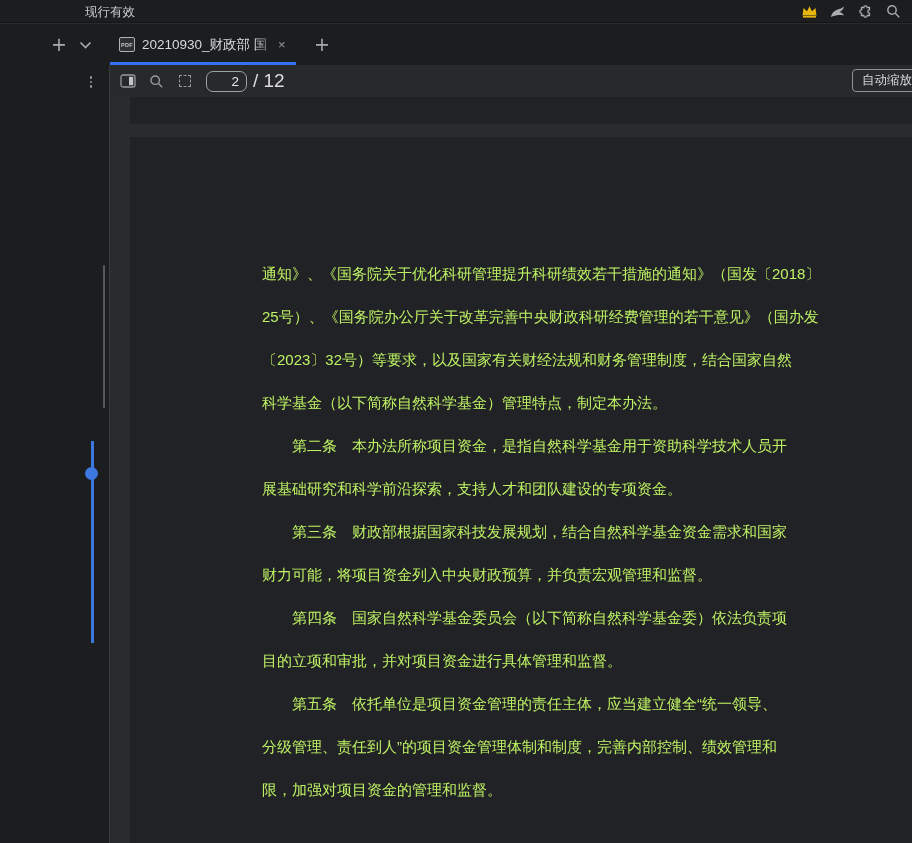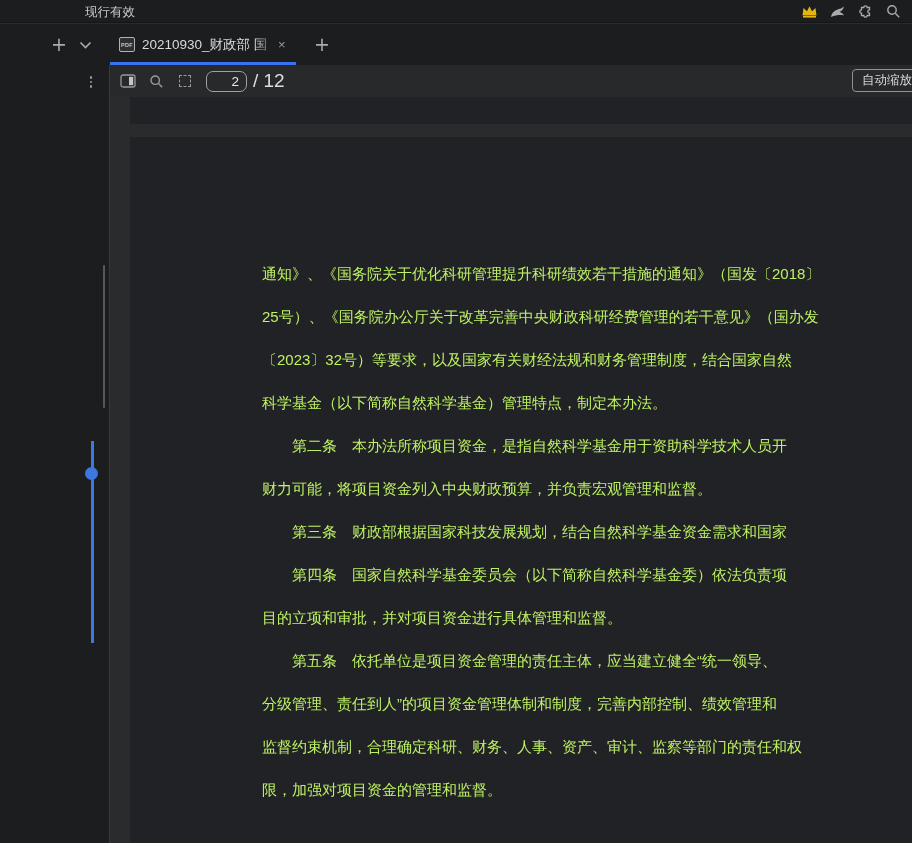--- a/index.html
+++ b/index.html
@@ -159,25 +159,25 @@
 
   <main id="viewer">
     <div id="page-prev-sliver"></div>
     <div id="page-current">
       <div id="doc-text">
           <div class="doc-line">通知》、《国务院关于优化科研管理提升科研绩效若干措施的通知》（国发〔2018〕</div>
           <div class="doc-line">25号）、《国务院办公厅关于改革完善中央财政科研经费管理的若干意见》（国办发</div>
           <div class="doc-line">〔2023〕32号）等要求，以及国家有关财经法规和财务管理制度，结合国家自然</div>
           <div class="doc-line">科学基金（以下简称自然科学基金）管理特点，制定本办法。</div>
           <div class="doc-line">　　第二条　本办法所称项目资金，是指自然科学基金用于资助科学技术人员开</div>
+          <div class="doc-line">展基础研究和科学前沿探索，支持人才和团队建设的专项资金。</div>
+          <div class="doc-line">　　第三条　财政部根据国家科技发展规划，结合自然科学基金资金需求和国家</div>
           <div class="doc-line">财力可能，将项目资金列入中央财政预算，并负责宏观管理和监督。</div>
-          <div class="doc-line">　　第三条　财政部根据国家科技发展规划，结合自然科学基金资金需求和国家</div>
           <div class="doc-line">　　第四条　国家自然科学基金委员会（以下简称自然科学基金委）依法负责项</div>
           <div class="doc-line">目的立项和审批，并对项目资金进行具体管理和监督。</div>
           <div class="doc-line">　　第五条　依托单位是项目资金管理的责任主体，应当建立健全“统一领导、</div>
           <div class="doc-line">分级管理、责任到人”的项目资金管理体制和制度，完善内部控制、绩效管理和</div>
-          <div class="doc-line">监督约束机制，合理确定科研、财务、人事、资产、审计、监察等部门的责任和权</div>
           <div class="doc-line">限，加强对项目资金的管理和监督。</div>
         </div>
     </div>
   </main>
 
 </div>
 
 </body></html>

